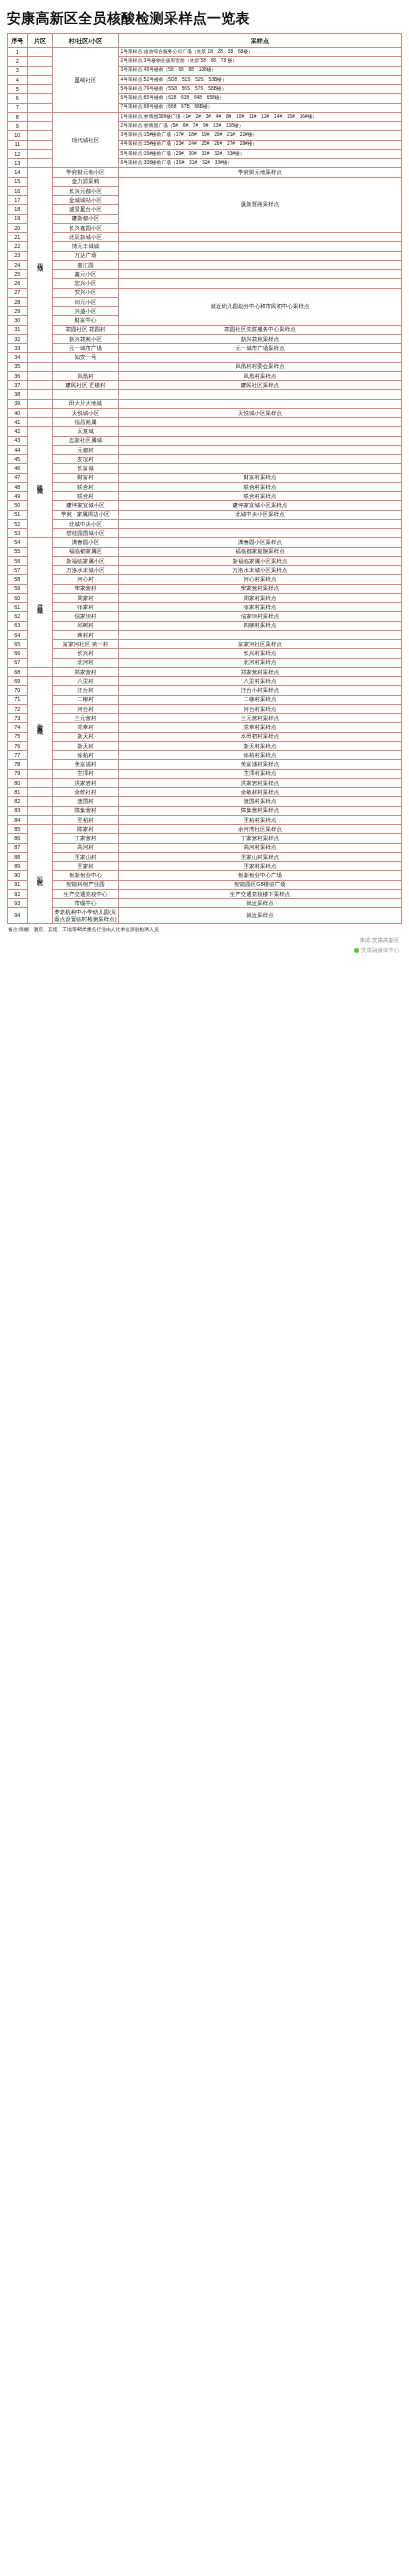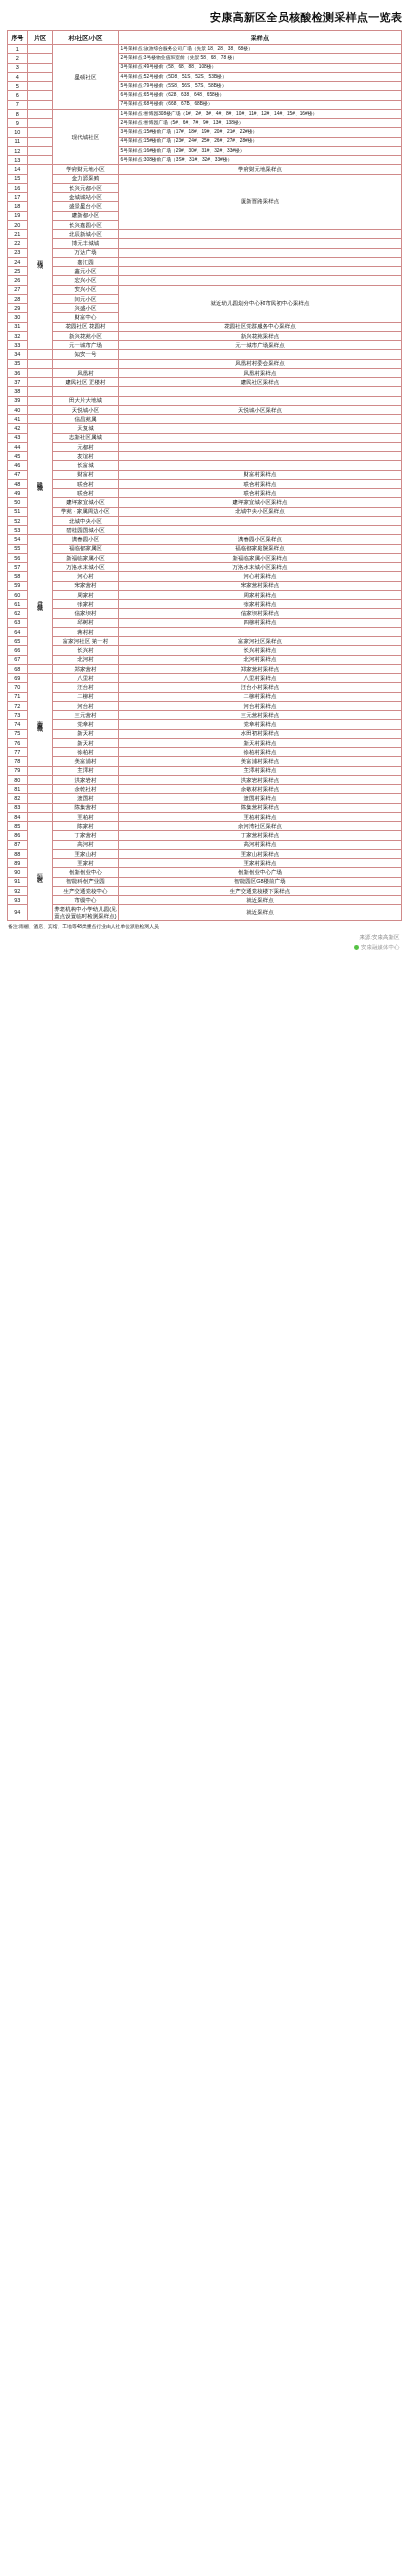--- a/index.html
+++ b/index.html
@@ -1,20 +1,20 @@
 <!DOCTYPE html>
 <html style="font-size:11px"><head>
 <meta charset="utf-8">
 <style>
   html,body{margin:0;padding:0;background:#ffffff;}
   body{width:409px;font-family:"Liberation Sans","DejaVu Sans",sans-serif;color:#111;}
   .page{width:409px;box-sizing:border-box;padding:4.1px 6.8px 0 6.8px;}
   .title{
-    text-align:right;
-    font-size:11px;
+    text-align:left;
+    font-size:14px;
     font-weight:bold;
     letter-spacing:0.3px;
     padding:5.5px 0 5.5px 0;
     color:#111;
   }
   table{
     border-collapse:collapse;
     width:100%;
     table-layout:fixed;
   }

